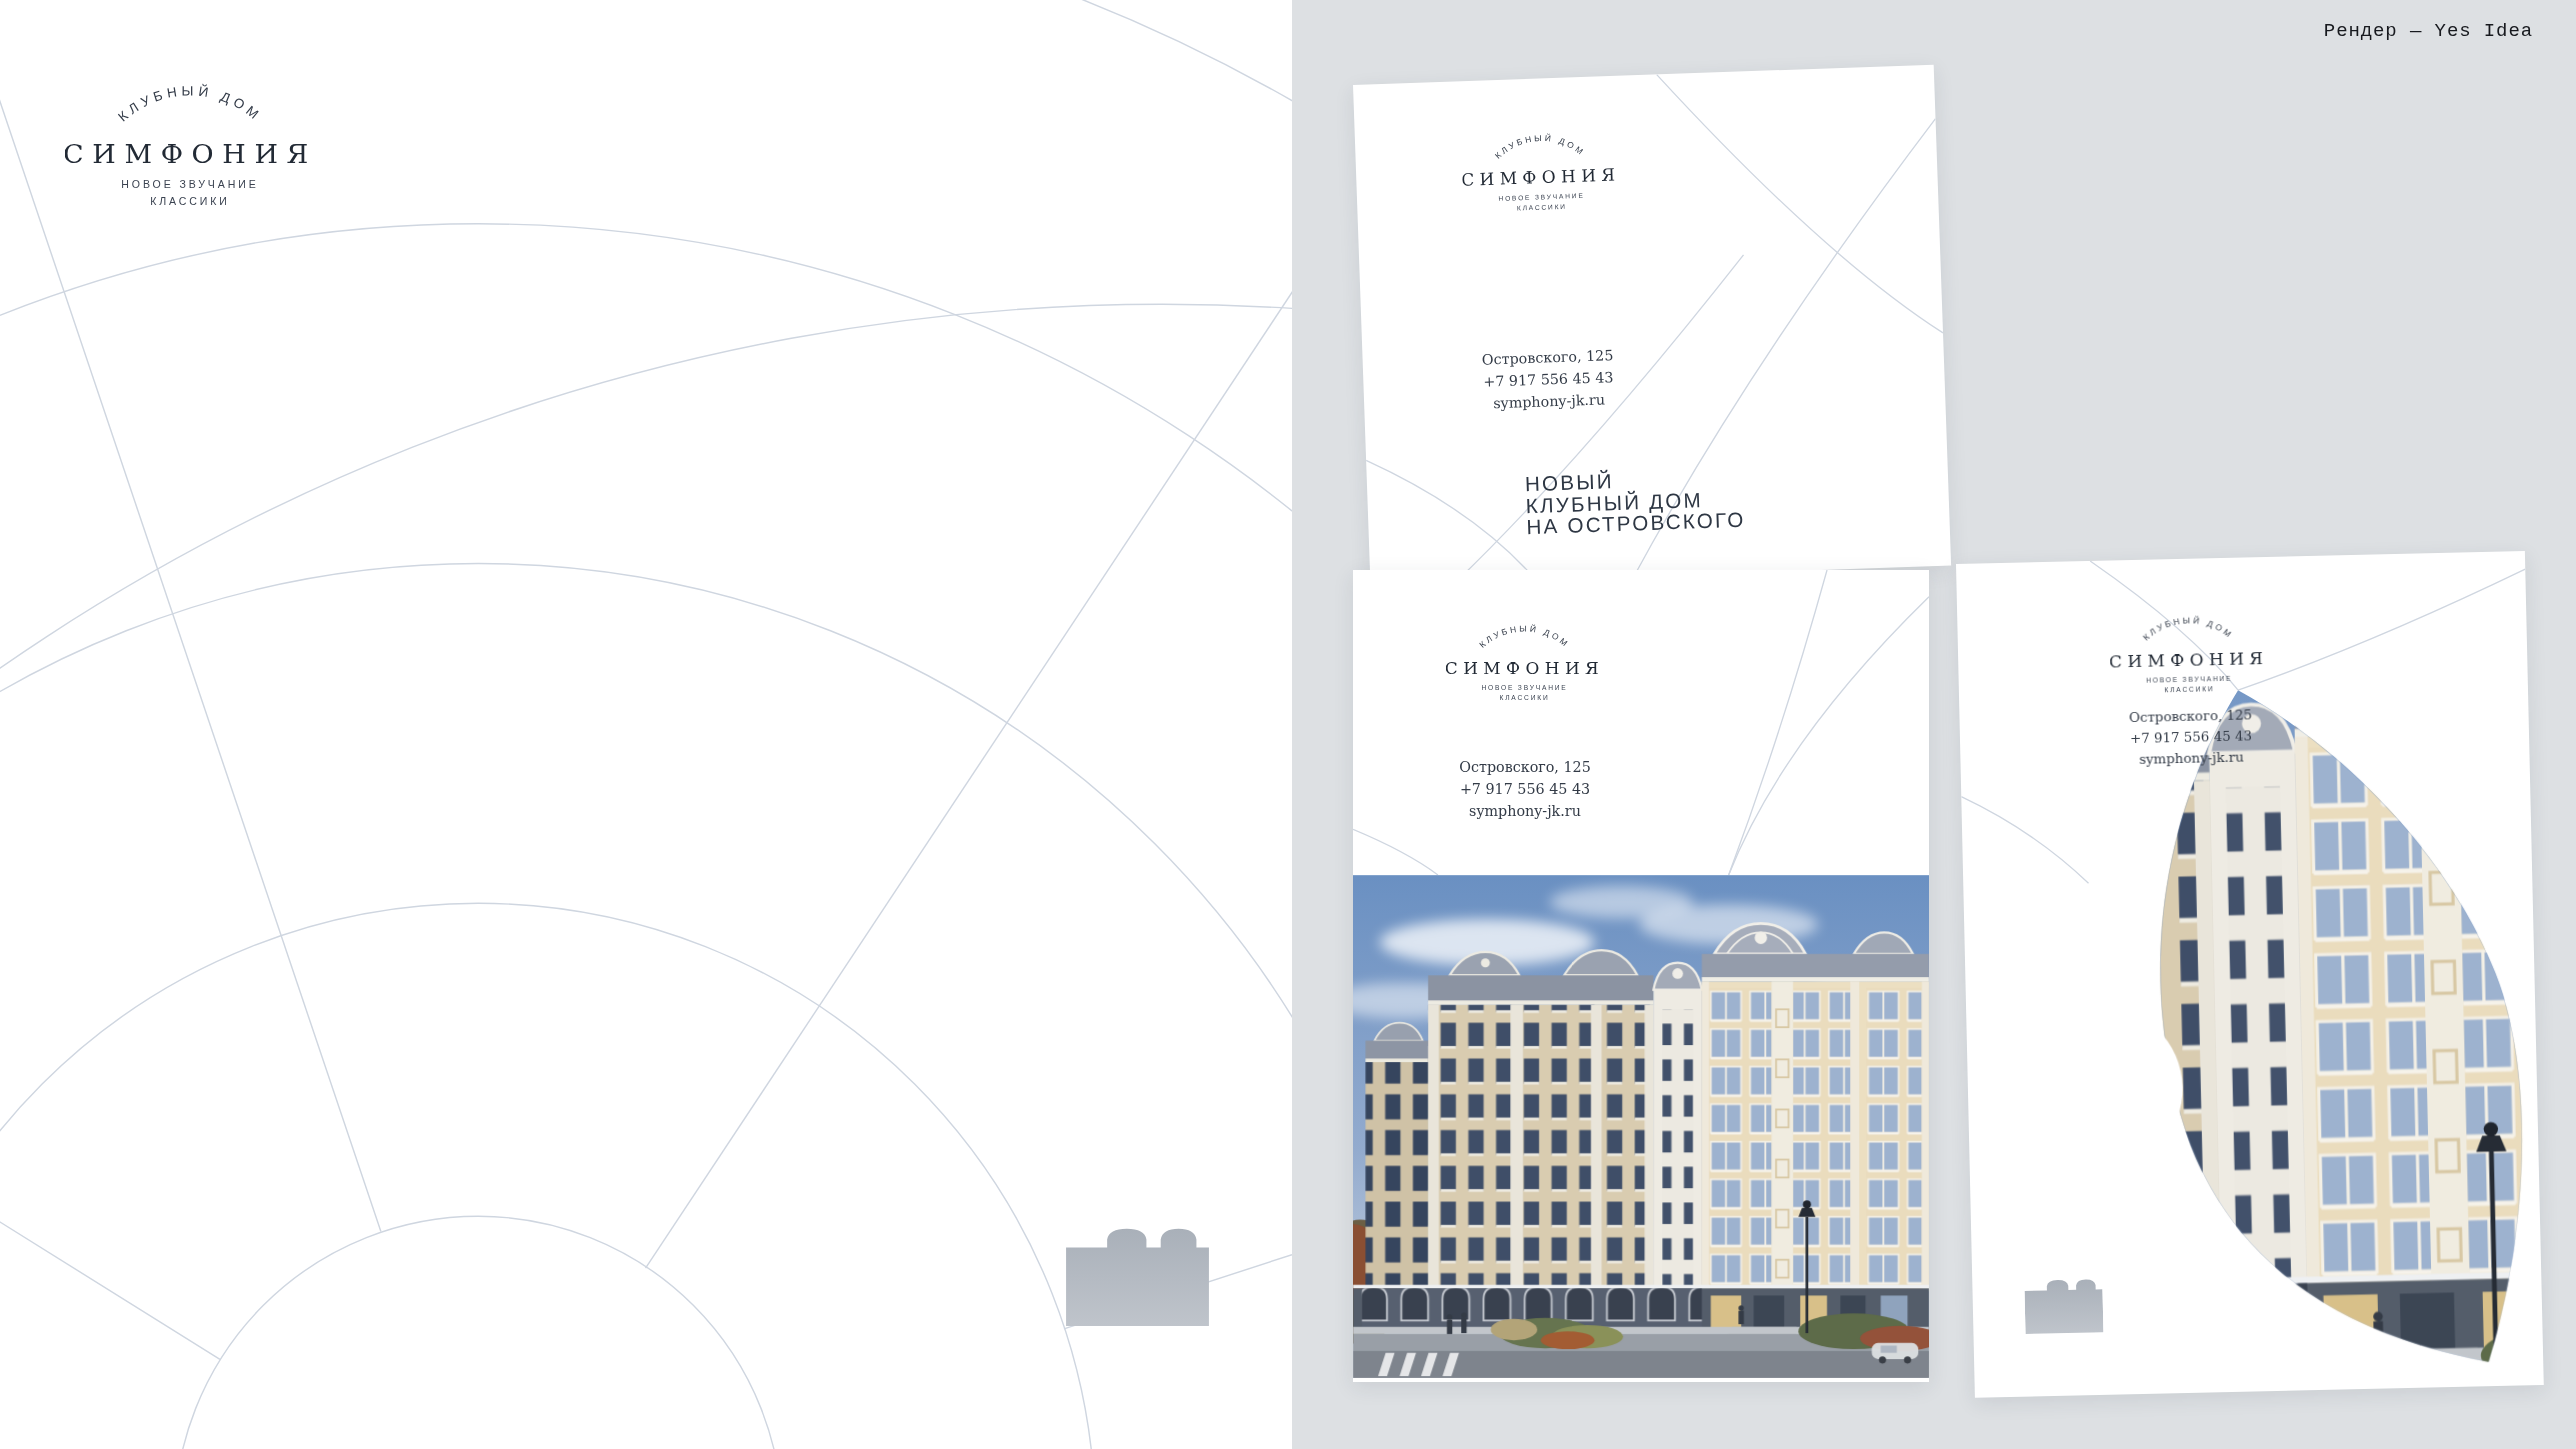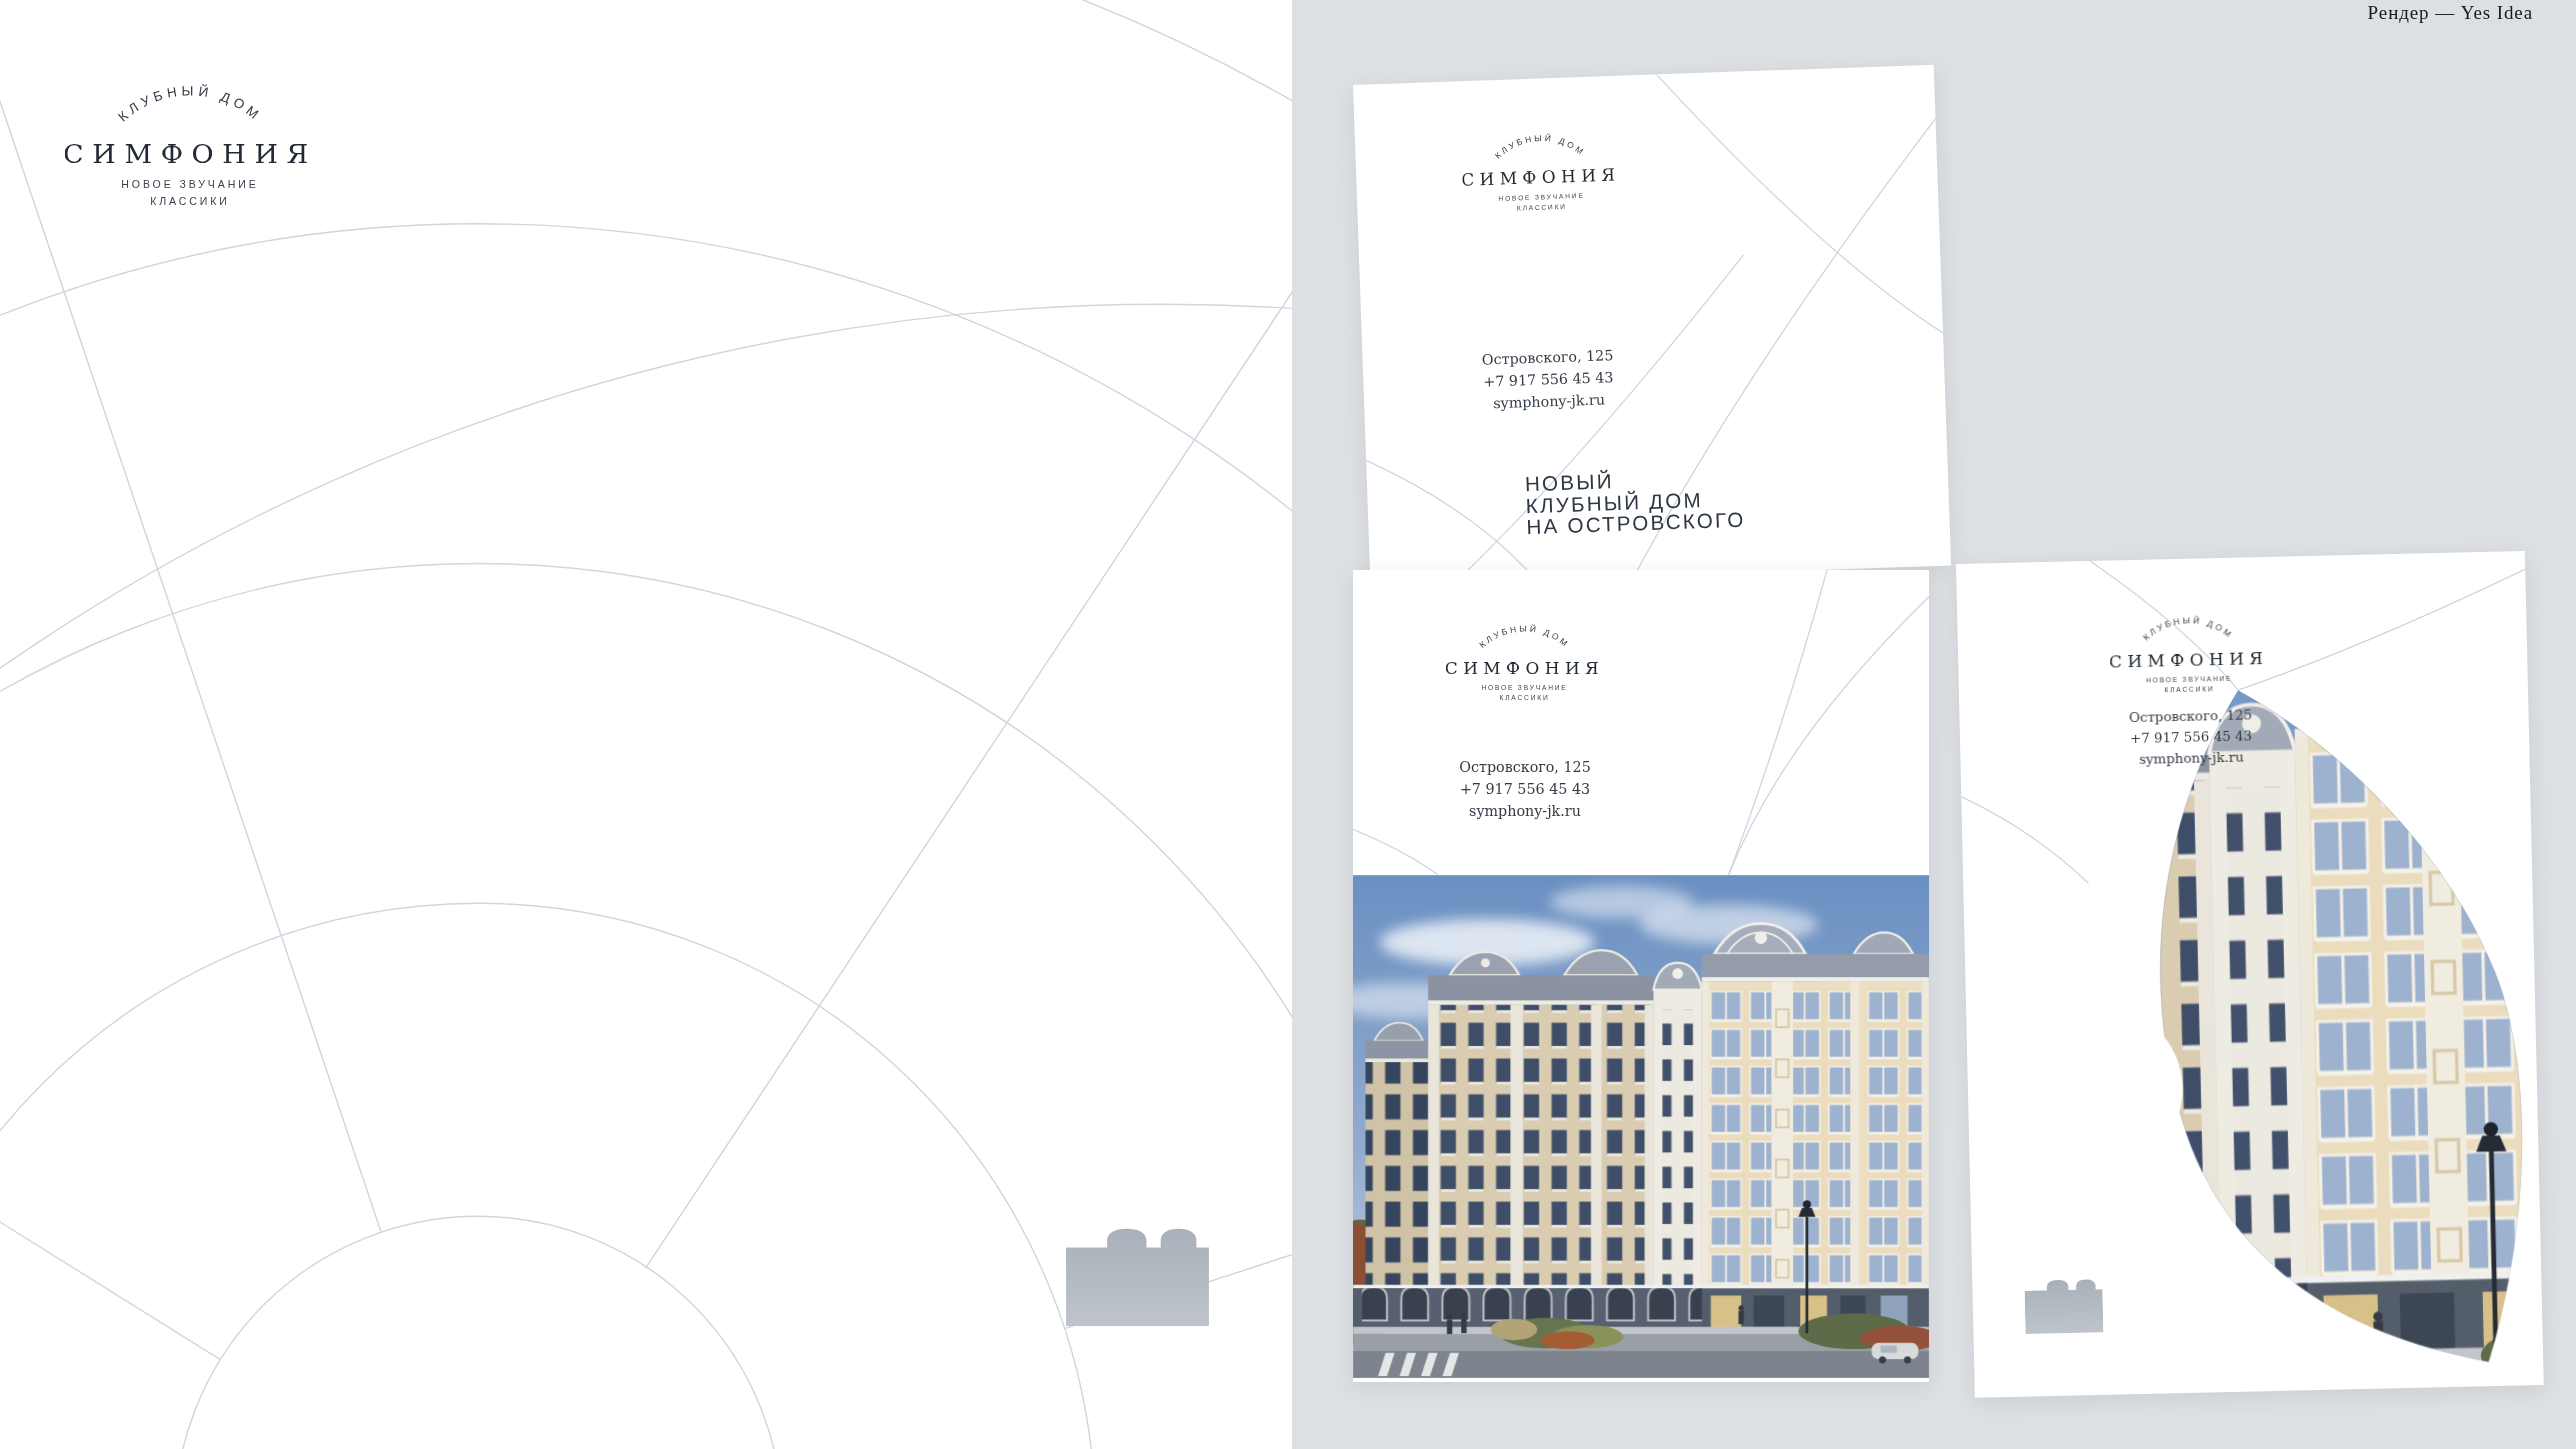--- a/index.html
+++ b/index.html
@@ -7,22 +7,22 @@
     width:2576px;height:1449px;overflow:hidden;position:relative;
     background:#ffffff;font-family:"Liberation Sans",sans-serif;
   }
   
   .left-panel{position:absolute;left:0;top:0;width:1292px;height:1449px;background:#ffffff;overflow:hidden;}
   .right-panel{position:absolute;left:1292px;top:0;width:1284px;height:1449px;background:#dde0e3;overflow:hidden;}
   .pattern-svg{position:absolute;left:0;top:0;}
 
   
   .render-credit{
-    position:absolute;top:2px;right:43px;
-    font-family:Liberation Serif, serif;
+    position:absolute;top:20px;right:43px;
+    font-family:Liberation Mono, monospace;
     font-size:19px;letter-spacing:0.9px;color:#17191e;
   }
 
   
   .card{position:absolute;background:#ffffff;box-shadow:0 5.4px 19.7px rgba(40,50,70,0.10);overflow:hidden;}
   .card1{left:1353px;top:85px;width:581px;height:501px;transform:rotate(-2deg);transform-origin:0 0;z-index:1;}
   .card2{left:1353px;top:570px;width:576px;height:812px;z-index:3;}
   .card3{left:1956px;top:564px;width:569px;height:834px;transform:rotate(-1.3deg);transform-origin:0 0;z-index:2;}
   .card-arcs{position:absolute;left:0;top:0;z-index:0;}
 

